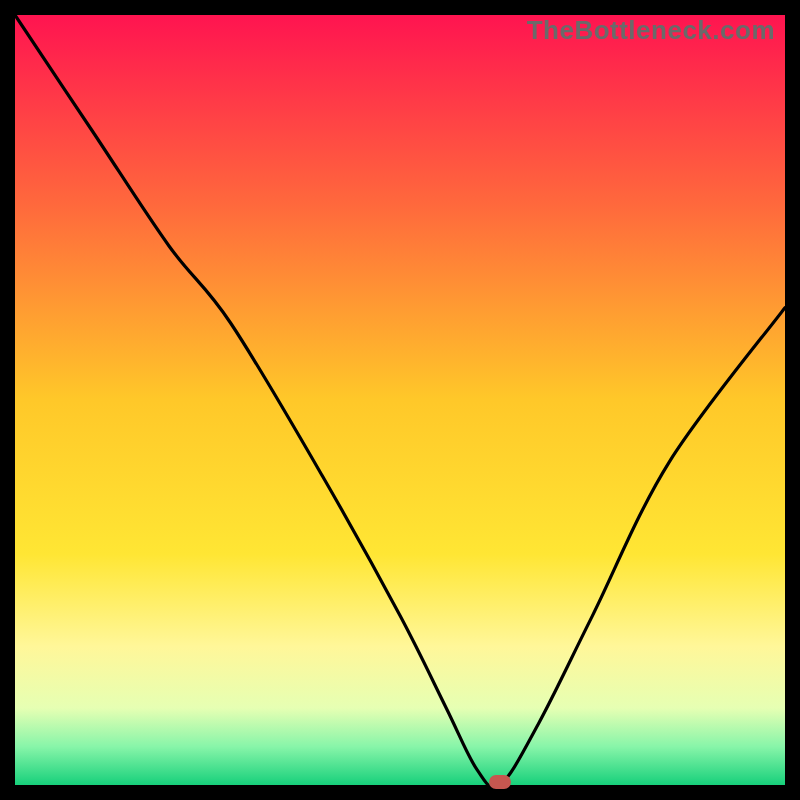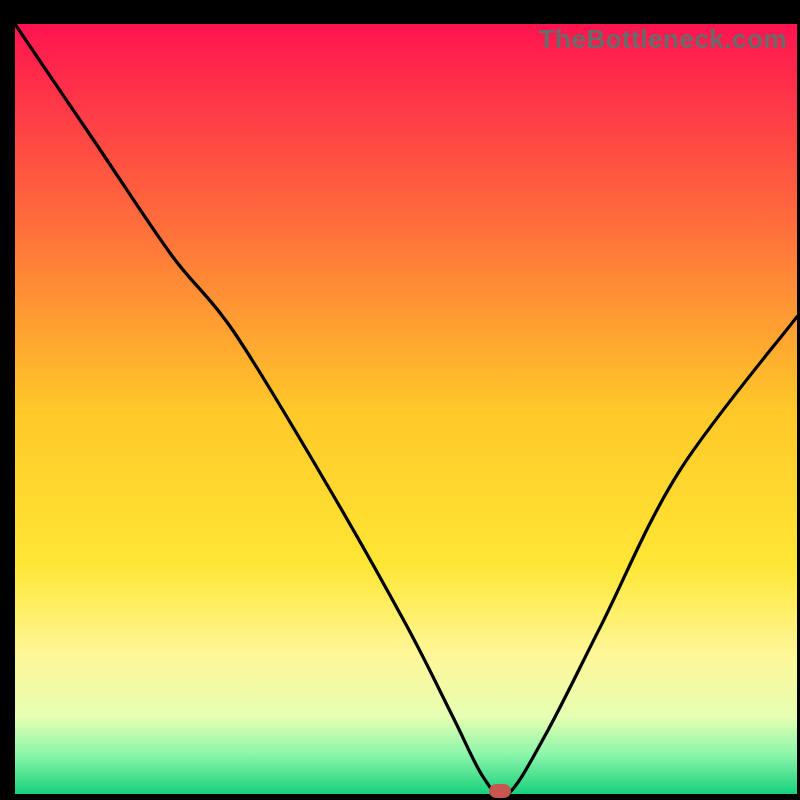--- a/index.html
+++ b/index.html
@@ -7,25 +7,24 @@
     padding: 0;
     width: 800px;
     height: 800px;
     background: #000;
     overflow: hidden;
     font-family: Arial, Helvetica, sans-serif;
   }
   .frame {
     position: absolute;
     left: 15px;
-    top: 24px;
+    top: 15px;
     width: 770px;
     height: 770px;
     background: #000;
-    padding-left: 12px;
   }
   .gradient {
     position: absolute;
     left: 0;
     top: 0;
     width: 100%;
     height: 100%;
   }
   svg.curve {
     position: absolute;

